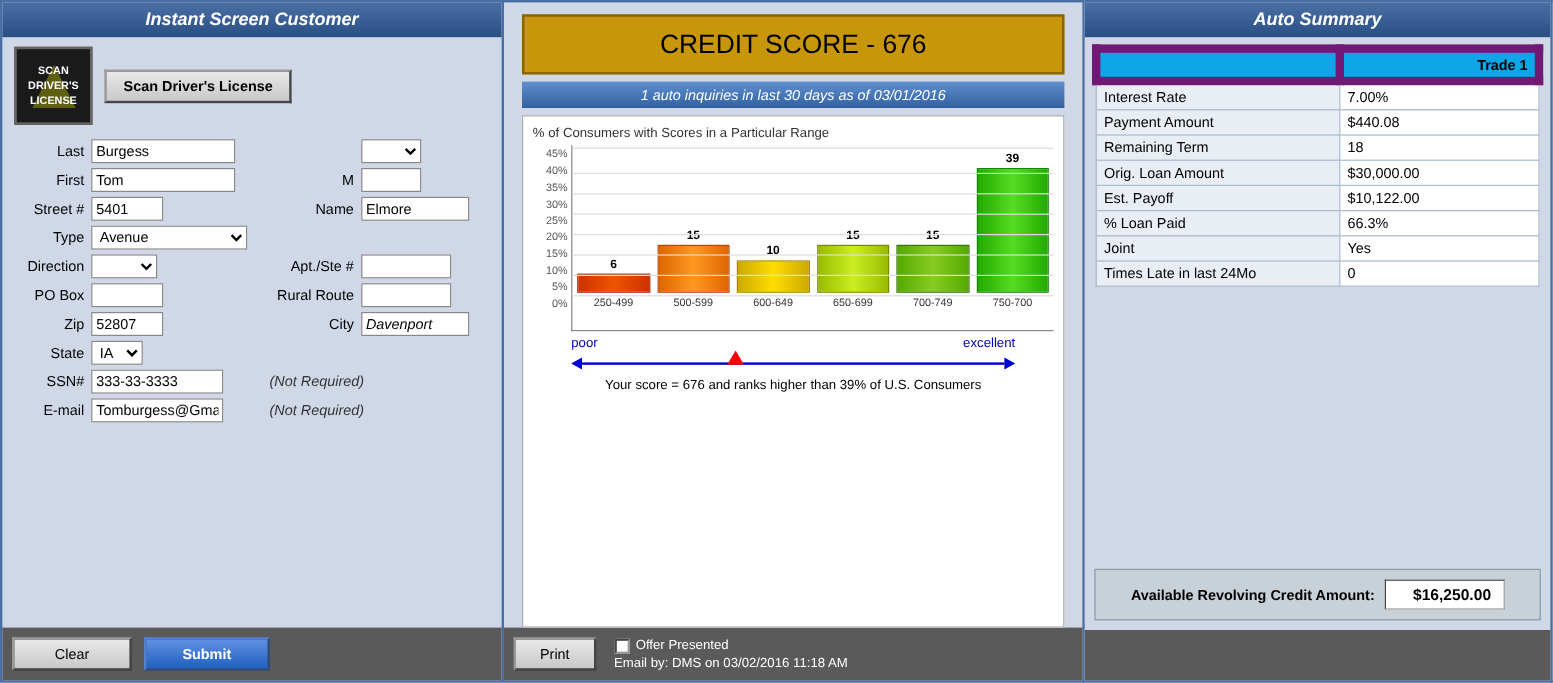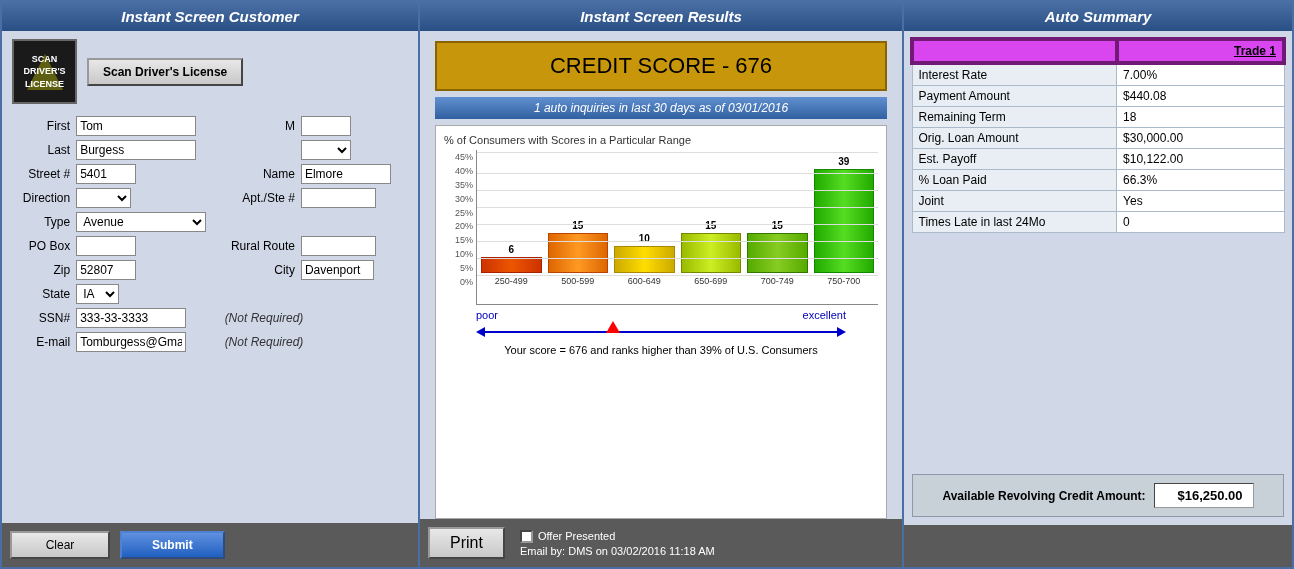--- a/index.html
+++ b/index.html
@@ -200,21 +200,21 @@
       background: #5a5a5a;
       padding: 8px;
       display: flex;
       align-items: center;
       gap: 15px;
     }
     .btn-print {
       background: linear-gradient(to bottom, #e8e8e8, #c8c8c8);
       border: 2px outset #999;
       padding: 5px 20px;
-      font-size: 16px;
+      font-size: 12px;
       cursor: pointer;
     }
     .offer-info {
       display: flex;
       flex-direction: column;
       color: white;
       font-size: 11px;
       gap: 2px;
     }
     .offer-row {
@@ -249,27 +249,26 @@
       font-size: 15px;
       text-align: center;
       padding: 6px;
     }
     .summary-table {
       width: 100%;
       border-collapse: collapse;
       margin-top: 2px;
     }
     .summary-table th {
-      background: #d946ef;
-      border: 4px solid #701a75;
+      background: #0ea5e9;
+      border: 7px solid #701a75;
       padding: 3px 6px;
       text-align: right;
       font-weight: bold;
       font-size: 12px;
-      text-decoration: underline;
     }
     .summary-table th:first-child {
       text-align: left;
     }
     .summary-table td {
       border: 1px solid #aabaca;
       padding: 3px 6px;
       background: white;
       font-size: 12px;
     }
@@ -324,69 +323,69 @@
               <polygon points="20,2 38,38 2,38" fill="yellow"></polygon>
             </svg>
           <span style="position:relative;z-index:1;font-size:9px;line-height:1.4;">SCAN DRIVER'S LICENSE</span>
         </div>
         <button class="scan-btn">Scan Driver's License</button>
       </div>
 
       <table class="form-table">
         <tbody>
             <tr>
-          <td class="form-label">First</td>
-          <td><input class="form-input" style="width: 120px;" value="Tom"></td>
-          <td class="form-label" style="padding-left:6px;">M</td>
-          <td><input class="form-input" style="width: 50px;" value=""></td>
-        </tr>
-        <tr>
           <td class="form-label">Last</td>
           <td colspan="2"><input class="form-input" style="width: 120px;" value="Burgess"></td>
           <td>
             <select class="form-select" style="width:50px">
               <option></option>
             </select>
           </td>
         </tr>
         <tr>
+          <td class="form-label">First</td>
+          <td><input class="form-input" style="width: 120px;" value="Tom"></td>
+          <td class="form-label" style="padding-left:6px;">M</td>
+          <td><input class="form-input" style="width: 50px;" value=""></td>
+        </tr>
+        <tr>
           <td class="form-label">Street #</td>
           <td><input class="form-input" style="width: 60px;" value="5401"></td>
           <td class="form-label">Name</td>
           <td><input class="form-input" style="width: 90px;" value="Elmore"></td>
+        </tr>
+        <tr>
+          <td class="form-label">Type</td>
+          <td colspan="3">
+            <select class="form-select" style="width:130px">
+              <option>Avenue</option>
+            </select>
+          </td>
         </tr>
         <tr>
           <td class="form-label">Direction</td>
           <td>
             <select class="form-select" style="width:55px">
               <option></option>
             </select>
           </td>
           <td class="form-label">Apt./Ste #</td>
           <td><input class="form-input" style="width: 75px;" value=""></td>
         </tr>
         <tr>
-          <td class="form-label">Type</td>
-          <td colspan="3">
-            <select class="form-select" style="width:130px">
-              <option>Avenue</option>
-            </select>
-          </td>
-        </tr>
-        <tr>
           <td class="form-label">PO Box</td>
           <td><input class="form-input" style="width: 60px;" value=""></td>
           <td class="form-label">Rural Route</td>
           <td><input class="form-input" style="width: 75px;" value=""></td>
         </tr>
         <tr>
           <td class="form-label">Zip</td>
           <td><input class="form-input" style="width: 60px;" value="52807"></td>
           <td class="form-label">City</td>
-          <td><input class="form-input" style="width: 73px;" value="Davenport"></td>
+          <td><input class="form-input" style="width: 90px; font-style: italic;" value="Davenport"></td>
         </tr>
         <tr>
           <td class="form-label">State</td>
           <td colspan="3">
             <select class="form-select" style="width:43px">
               <option>IA</option>
             </select>
           </td>
         </tr>
         <tr>
@@ -402,23 +401,20 @@
       </tbody>
         </table>
     </div>
     <div class="left-footer">
       <button class="btn-clear">Clear</button>
       <button class="btn-submit">Submit</button>
     </div>
   </div>
 
   <div class="mid-panel">
-    <div class="mid-header">
-      <em><span>Instant Screen Results</span></em>
-    </div>
 
     <div class="credit-score-box">
       <span>CREDIT SCORE - 676</span>
     </div>
 
     <div class="inquiries-bar">
       <span>1 auto inquiries in last 30 days as of 03/01/2016</span>
     </div>
 
     <div class="chart-area">

